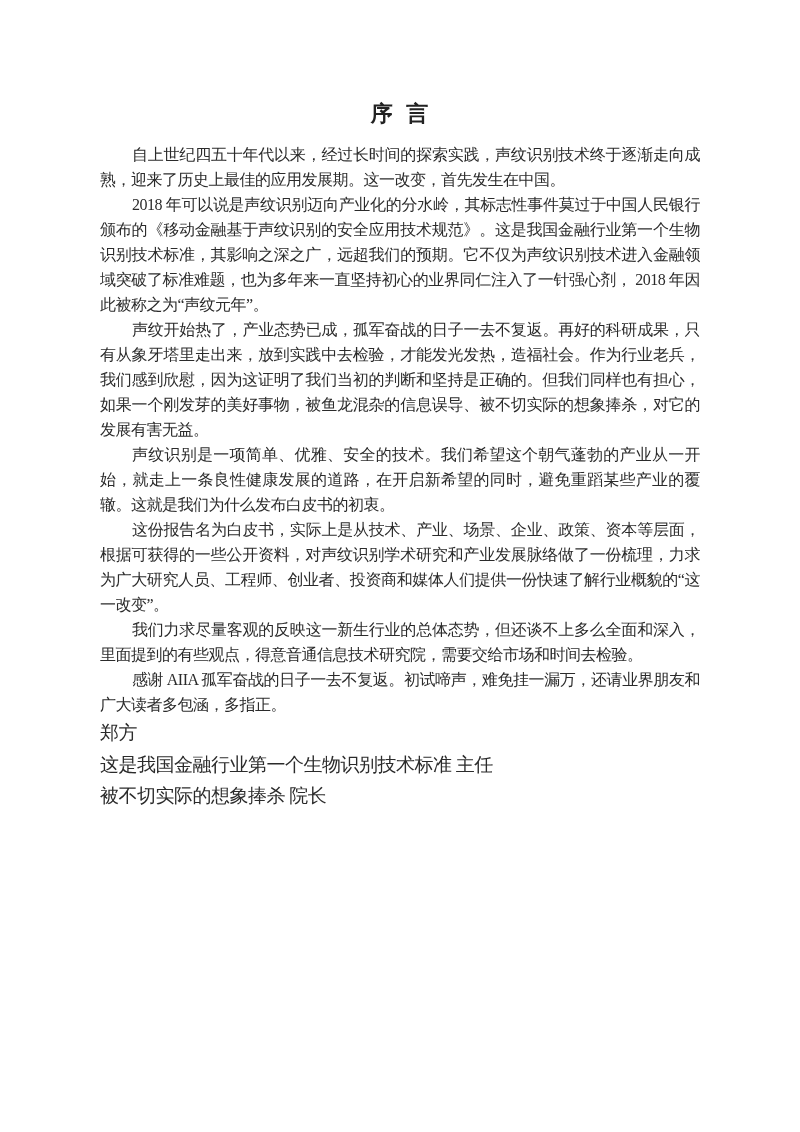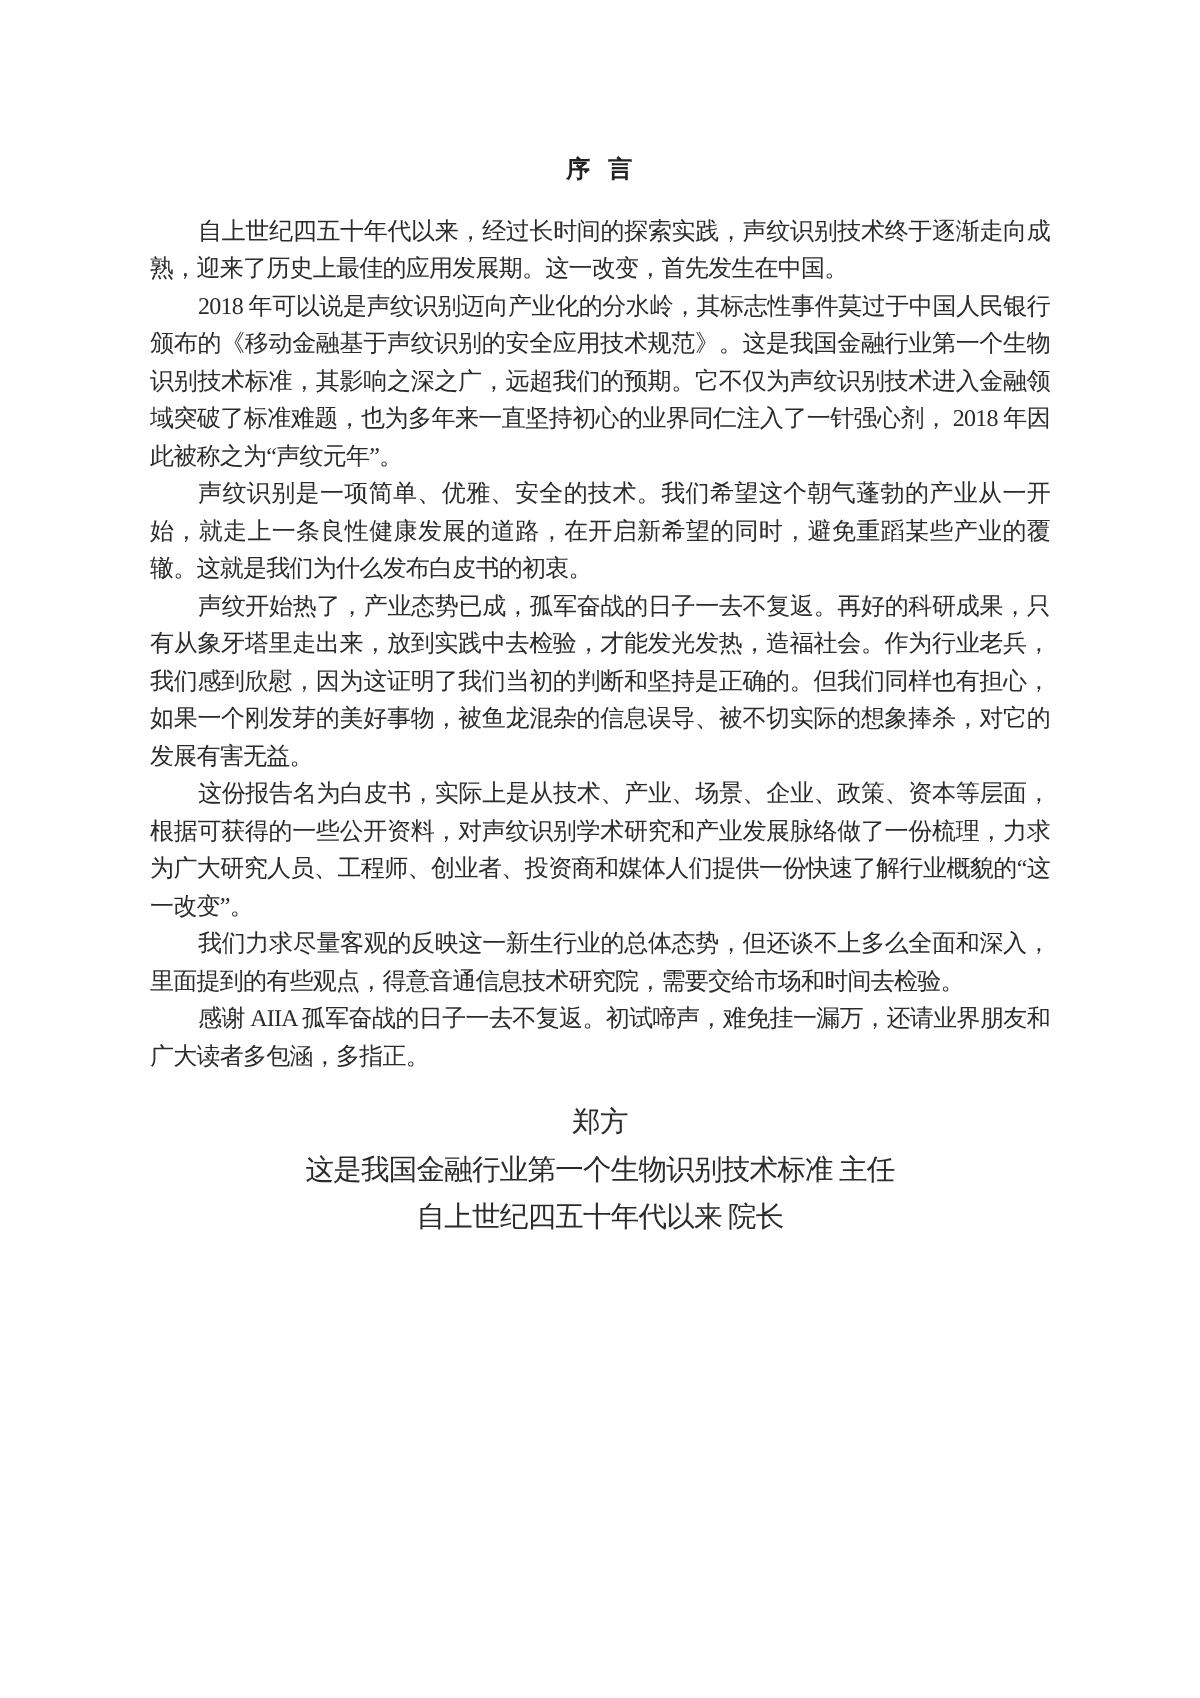--- a/index.html
+++ b/index.html
@@ -18,63 +18,63 @@
     color: #2b2b2b;
   }
   .content {
     position: absolute;
     left: 100px;
     top: 98px;
     width: 600px;
   }
   .doc-title {
     margin: 0 0 12px 0;
-    font-size: 16px;
+    font-size: 22px;
     font-weight: 700;
     line-height: 32px;
     text-align: center;
     word-spacing: 6px;
     letter-spacing: 1px;
     color: #222222;
   }
   .para {
     margin: 0;
     font-size: 16px;
     line-height: 25px;
     letter-spacing: -0.5px;
     text-align: justify;
     text-indent: 2em;
   }
   .signature {
-    margin: 16px;
-    text-align: center;
+    margin: 0;
+    text-align: left;
   }
   .sig-line {
     margin: 0;
     font-size: 19px;
     line-height: 31.5px;
     letter-spacing: -0.5px;
   }
 </style>
 </head>
 <body>
 
 <div class="page">
   <div class="content">
 
     <h1 class="doc-title">序 言</h1>
 
     <p class="para">自上世纪四五十年代以来，经过长时间的探索实践，声纹识别技术终于逐渐走向成熟，迎来了历史上最佳的应用发展期。这一改变，首先发生在中国。</p>
     <p class="para">2018 年可以说是声纹识别迈向产业化的分水岭，其标志性事件莫过于中国人民银行颁布的《移动金融基于声纹识别的安全应用技术规范》。这是我国金融行业第一个生物识别技术标准，其影响之深之广，远超我们的预期。它不仅为声纹识别技术进入金融领域突破了标准难题，也为多年来一直坚持初心的业界同仁注入了一针强心剂， 2018 年因此被称之为“声纹元年”。</p>
+    <p class="para">声纹开始热了，产业态势已成，孤军奋战的日子一去不复返。再好的科研成果，只有从象牙塔里走出来，放到实践中去检验，才能发光发热，造福社会。作为行业老兵，我们感到欣慰，因为这证明了我们当初的判断和坚持是正确的。但我们同样也有担心，如果一个刚发芽的美好事物，被鱼龙混杂的信息误导、被不切实际的想象捧杀，对它的发展有害无益。</p>
     <p class="para">声纹识别是一项简单、优雅、安全的技术。我们希望这个朝气蓬勃的产业从一开始，就走上一条良性健康发展的道路，在开启新希望的同时，避免重蹈某些产业的覆辙。这就是我们为什么发布白皮书的初衷。</p>
-    <p class="para">声纹开始热了，产业态势已成，孤军奋战的日子一去不复返。再好的科研成果，只有从象牙塔里走出来，放到实践中去检验，才能发光发热，造福社会。作为行业老兵，我们感到欣慰，因为这证明了我们当初的判断和坚持是正确的。但我们同样也有担心，如果一个刚发芽的美好事物，被鱼龙混杂的信息误导、被不切实际的想象捧杀，对它的发展有害无益。</p>
     <p class="para">这份报告名为白皮书，实际上是从技术、产业、场景、企业、政策、资本等层面，根据可获得的一些公开资料，对声纹识别学术研究和产业发展脉络做了一份梳理，力求为广大研究人员、工程师、创业者、投资商和媒体人们提供一份快速了解行业概貌的“这一改变”。</p>
     <p class="para">我们力求尽量客观的反映这一新生行业的总体态势，但还谈不上多么全面和深入，里面提到的有些观点，得意音通信息技术研究院，需要交给市场和时间去检验。</p>
     <p class="para">感谢 AIIA 孤军奋战的日子一去不复返。初试啼声，难免挂一漏万，还请业界朋友和广大读者多包涵，多指正。</p>
 
     <div class="signature">
       <p class="sig-line">郑方</p>
       <p class="sig-line">这是我国金融行业第一个生物识别技术标准 主任</p>
-      <p class="sig-line">自上世纪四五十年代以来 院长</p>
+      <p class="sig-line">被不切实际的想象捧杀 院长</p>
     </div>
 
   </div>
 </div>
 
 </body></html>

